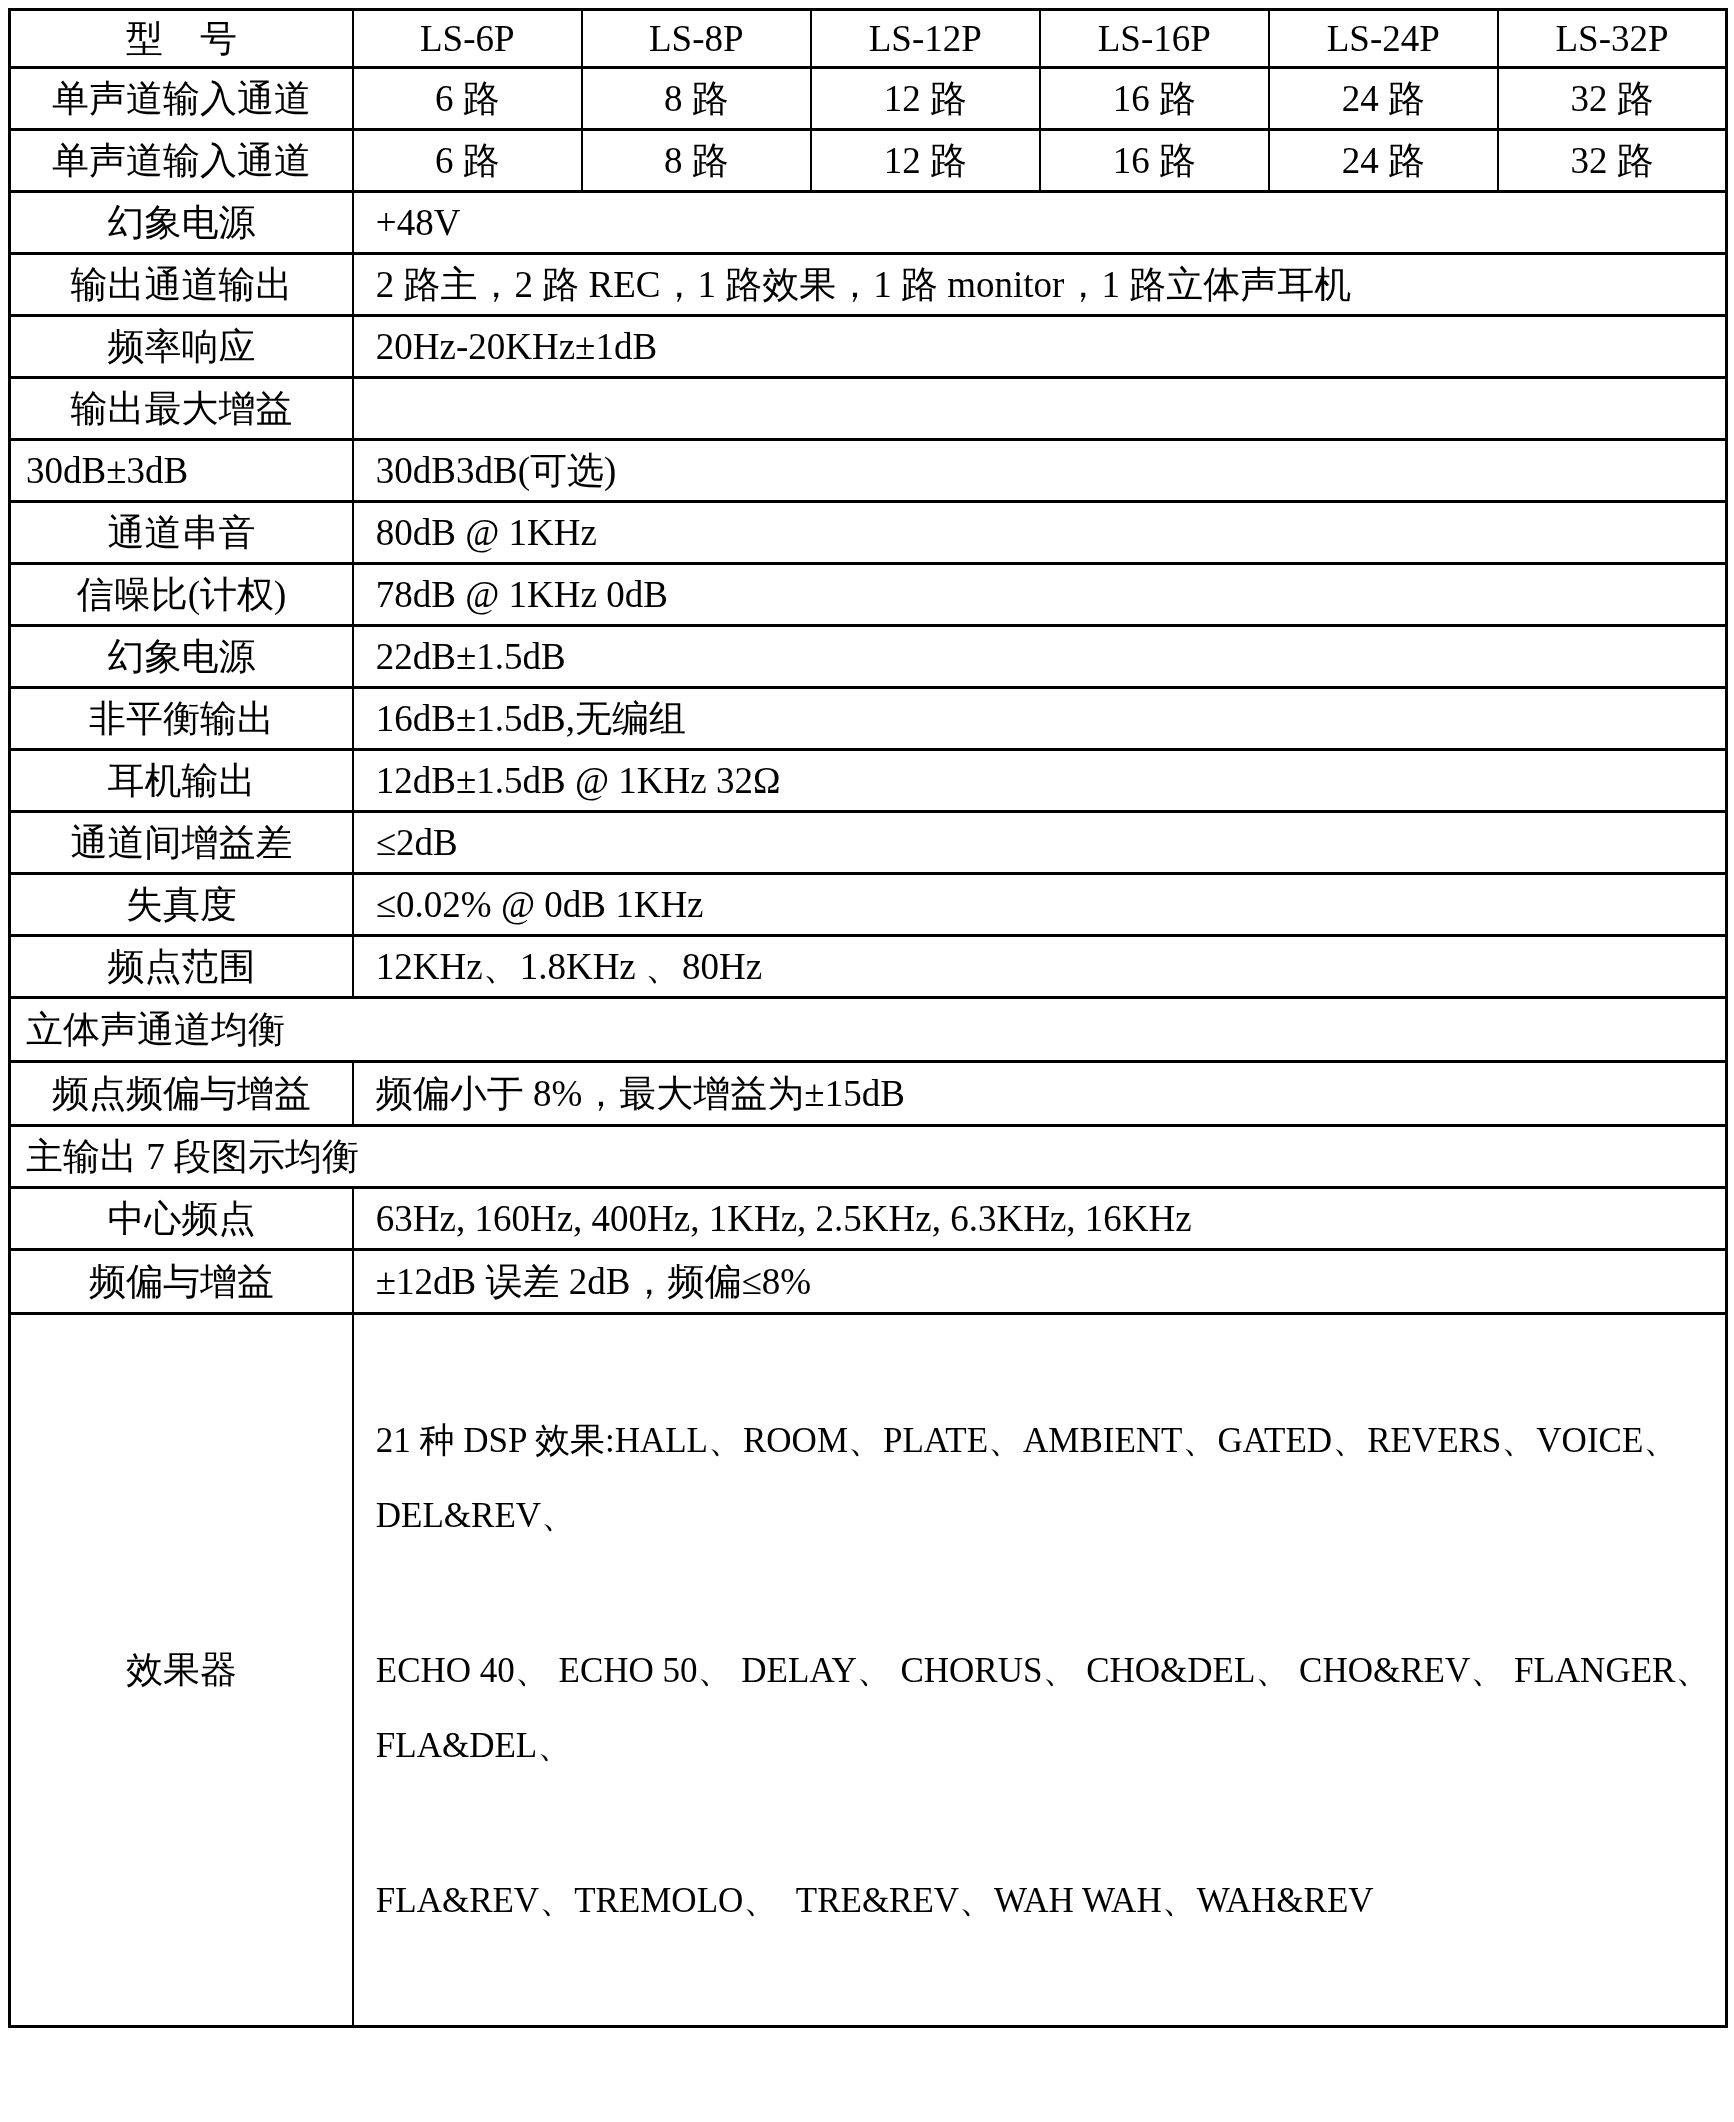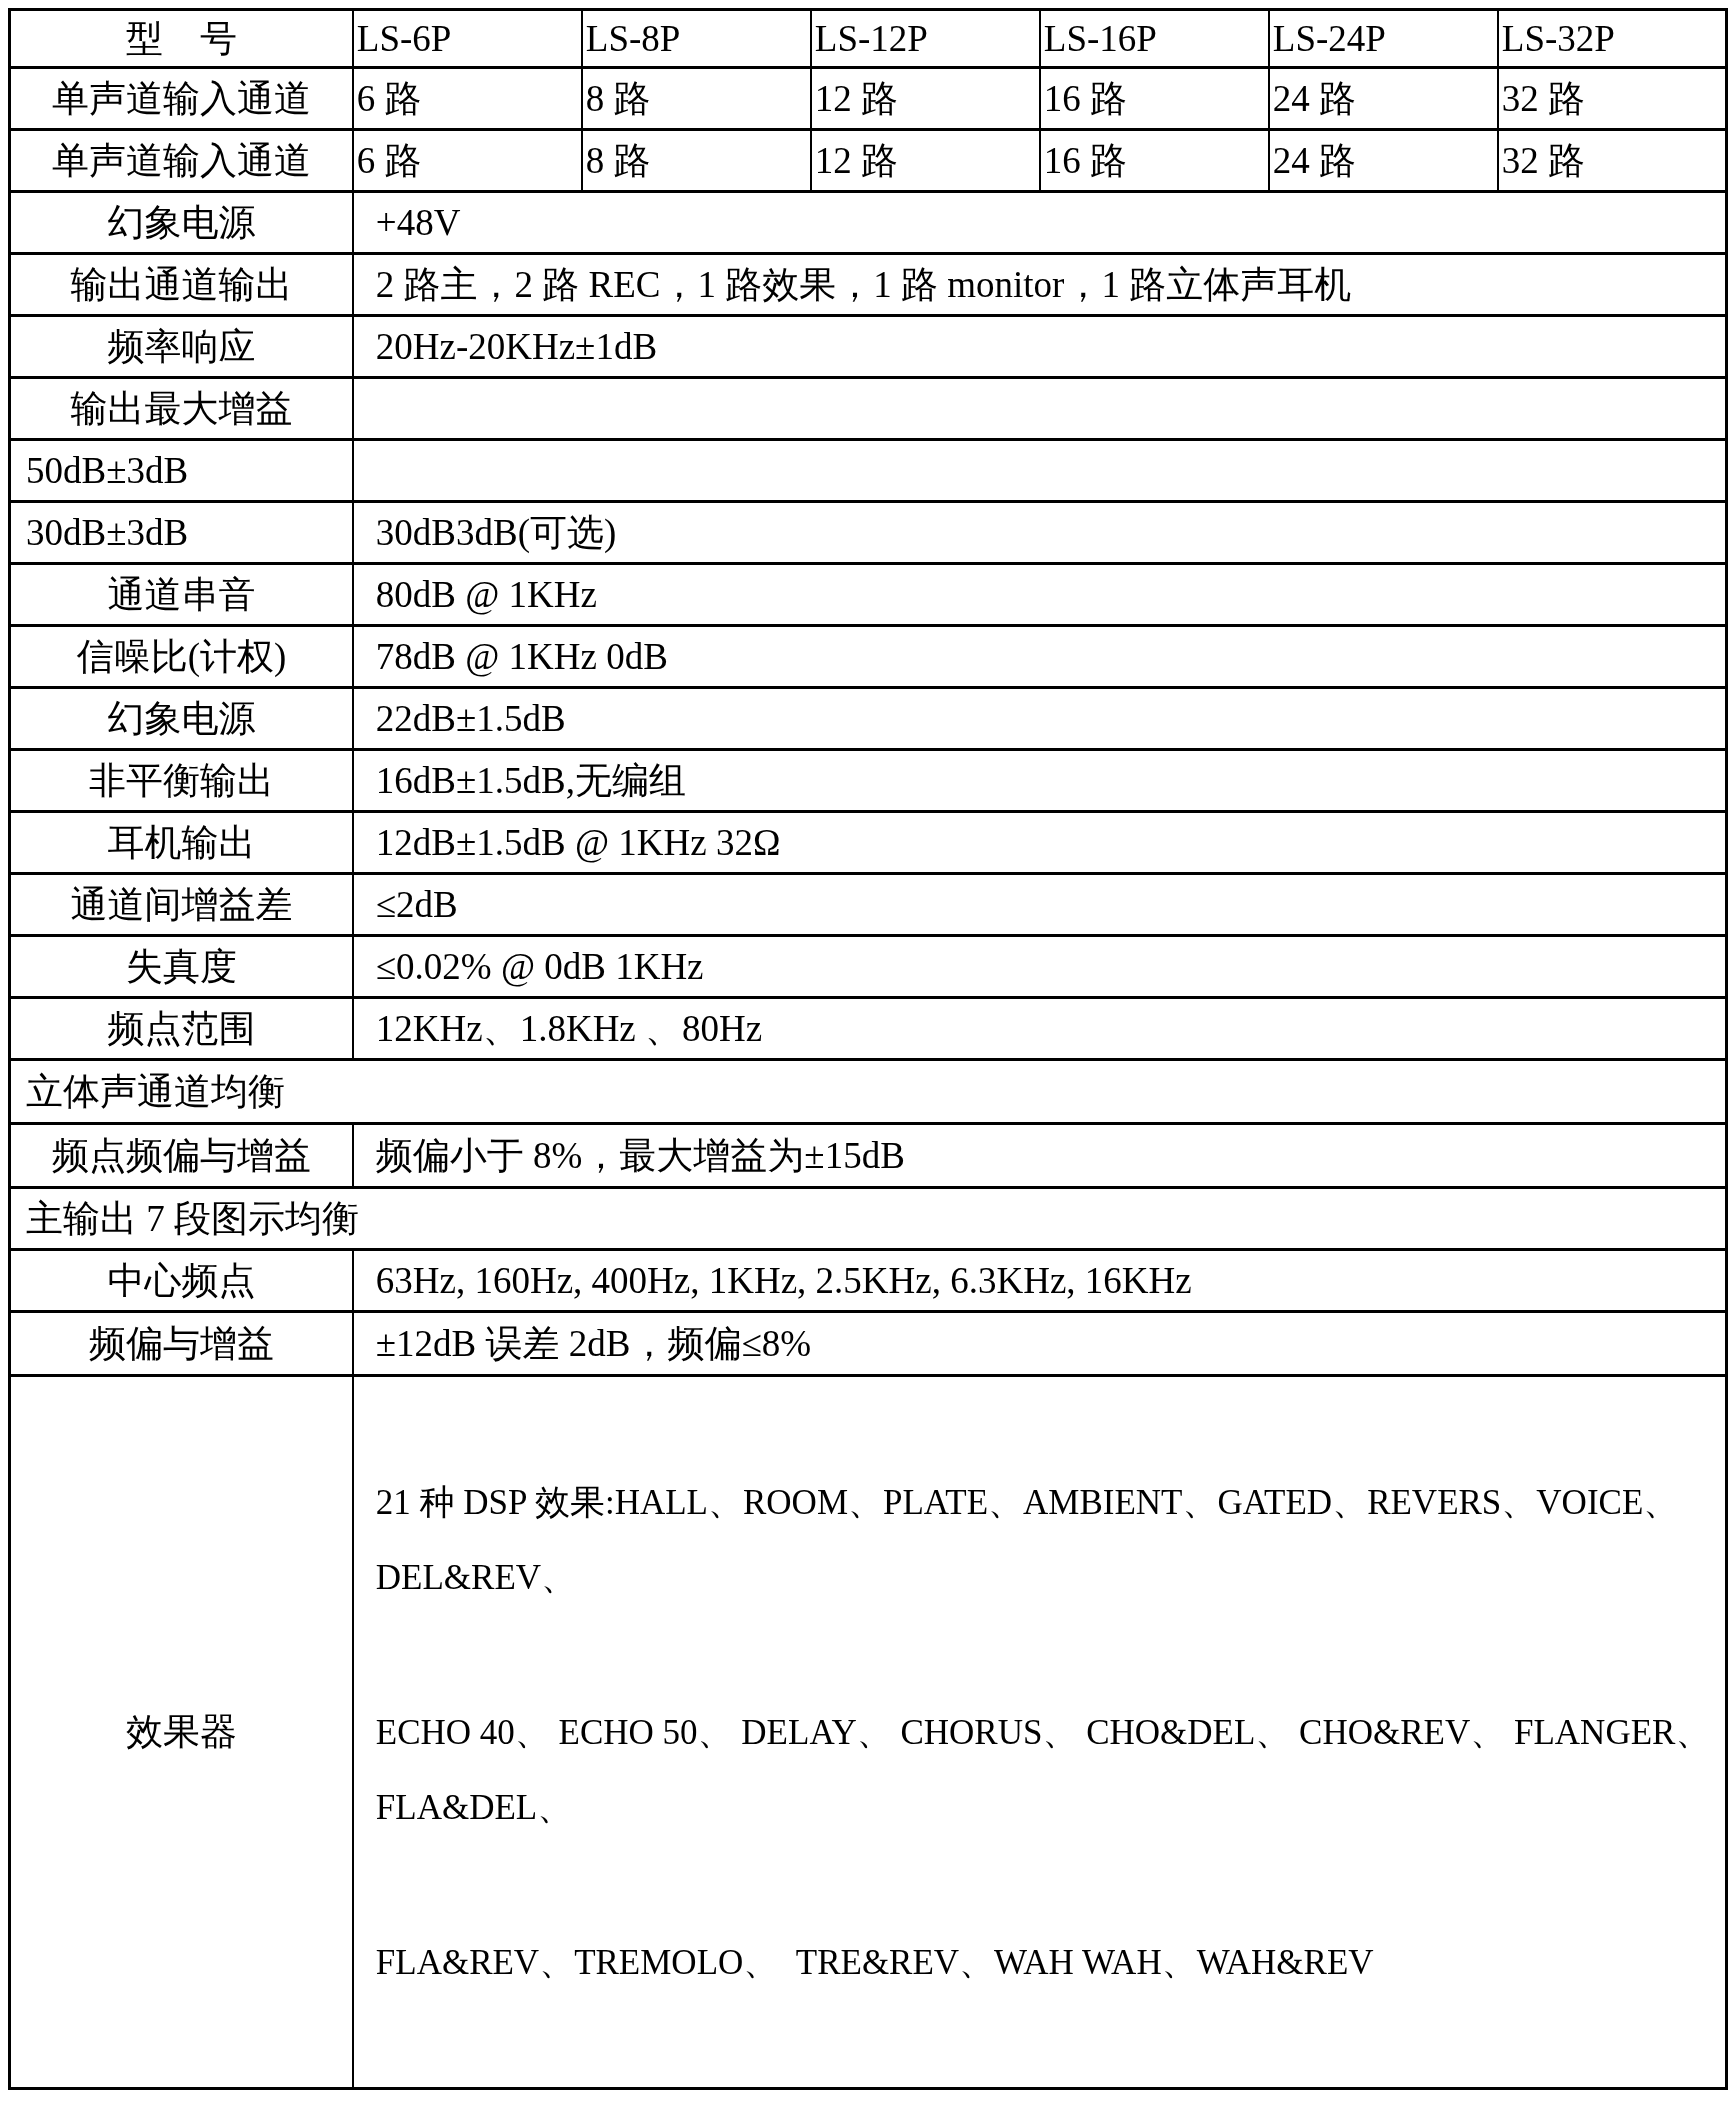--- a/index.html
+++ b/index.html
@@ -30,21 +30,21 @@
     vertical-align:middle;
     white-space:pre-wrap;
   }
   tr{height:62px;}
   tr.r-header{height:58px;}
   tr.r-tall{height:64px;}
   tr.r-effects{height:200px;}
   td.label{text-align:center;padding:0 5.5px;}
   td.label-left{text-align:left;padding:0 5.5px 0 14.7px;}
   td.value{text-align:left;padding:0 9.2px 0 22px;}
-  td.cell{text-align:left;padding:0 3px;}
+  td.cell{text-align:center;padding:0 3px;}
   td.full{text-align:left;padding:0 9.2px 0 14.7px;}
   td.value-effects{padding:7.3px 9.2px 7.3px 22px;font-size:35px;}
   .fx-line{line-height:75px;}
 </style>
 </head>
 <body>
 
 <div class="page">
   <table class="spec">
     <colgroup>
@@ -102,24 +102,20 @@
     <tr>
       <td class="label">频率响应</td>
       <td class="value" colspan="6">20Hz-20KHz±1dB</td>
     </tr>
 
     <tr>
       <td class="label">输出最大增益</td>
       <td class="value" colspan="6"></td>
     </tr>
 
-    <tr>
-      <td class="label-left">50dB±3dB</td>
-      <td class="value" colspan="6"></td>
-    </tr>
 
     <tr>
       <td class="label-left">30dB±3dB</td>
       <td class="value" colspan="6">30dB3dB(可选)</td>
     </tr>
 
     <tr>
       <td class="label">通道串音</td>
       <td class="value" colspan="6">80dB @ 1KHz</td>
     </tr>

